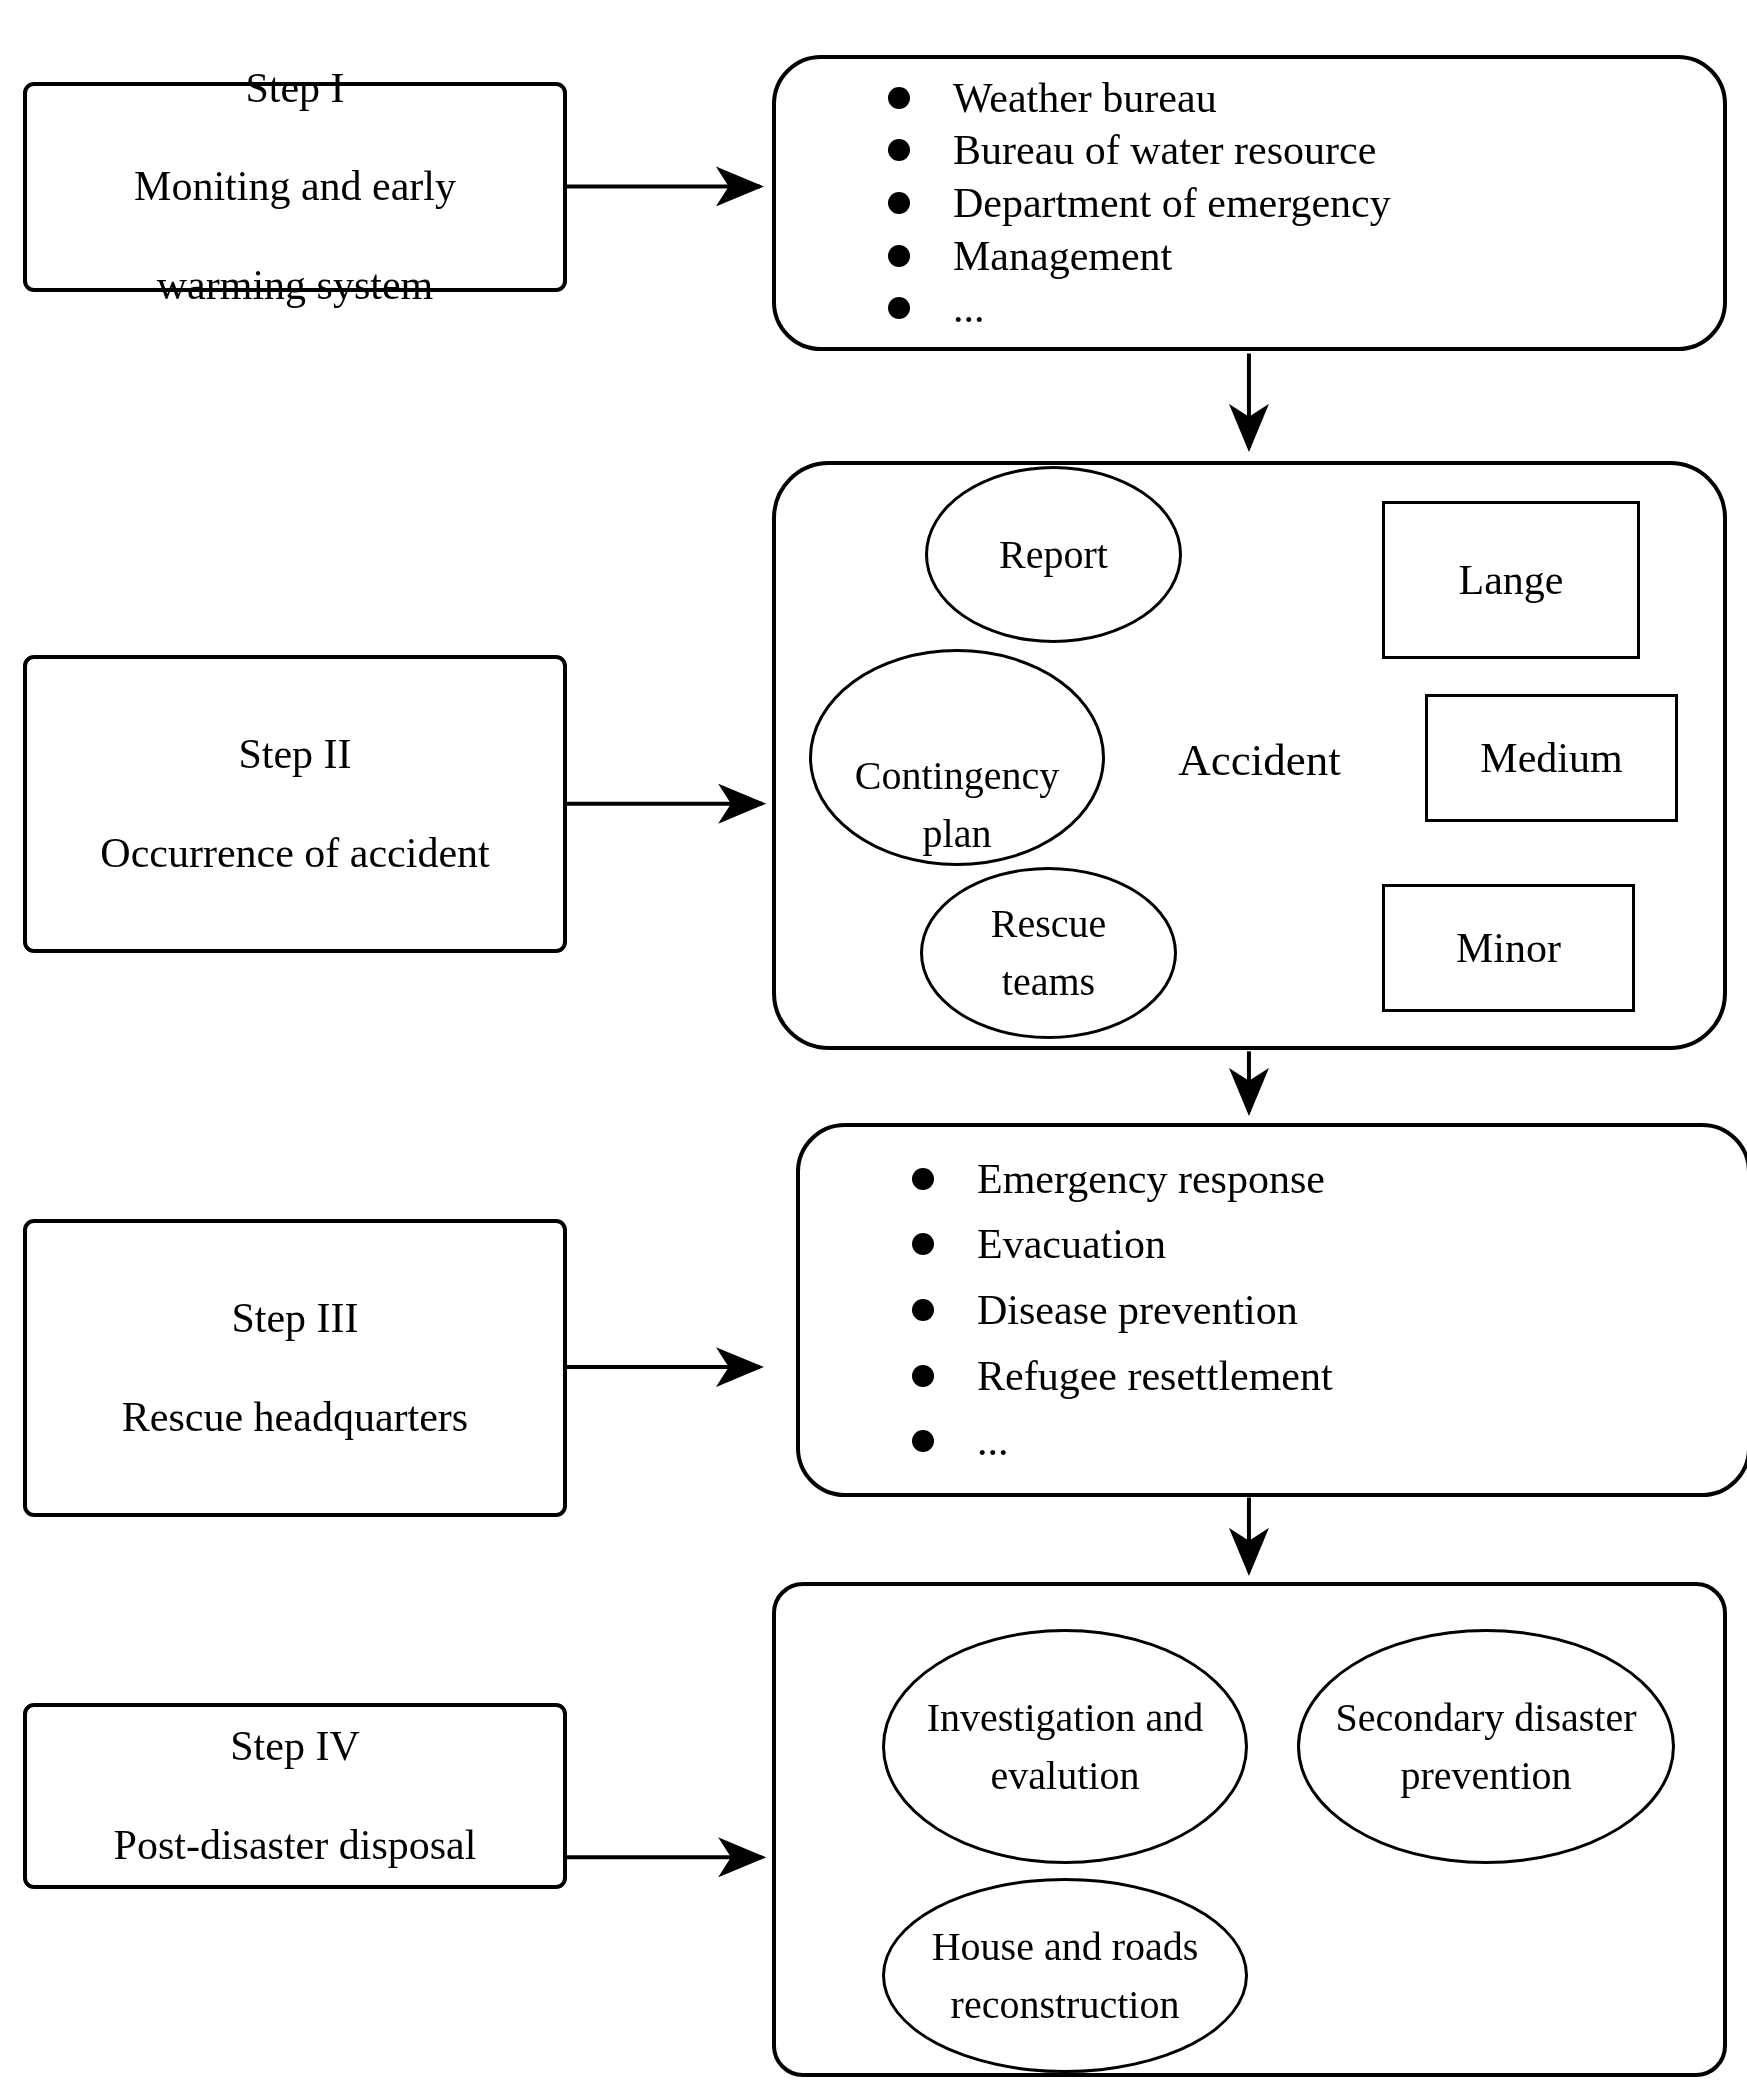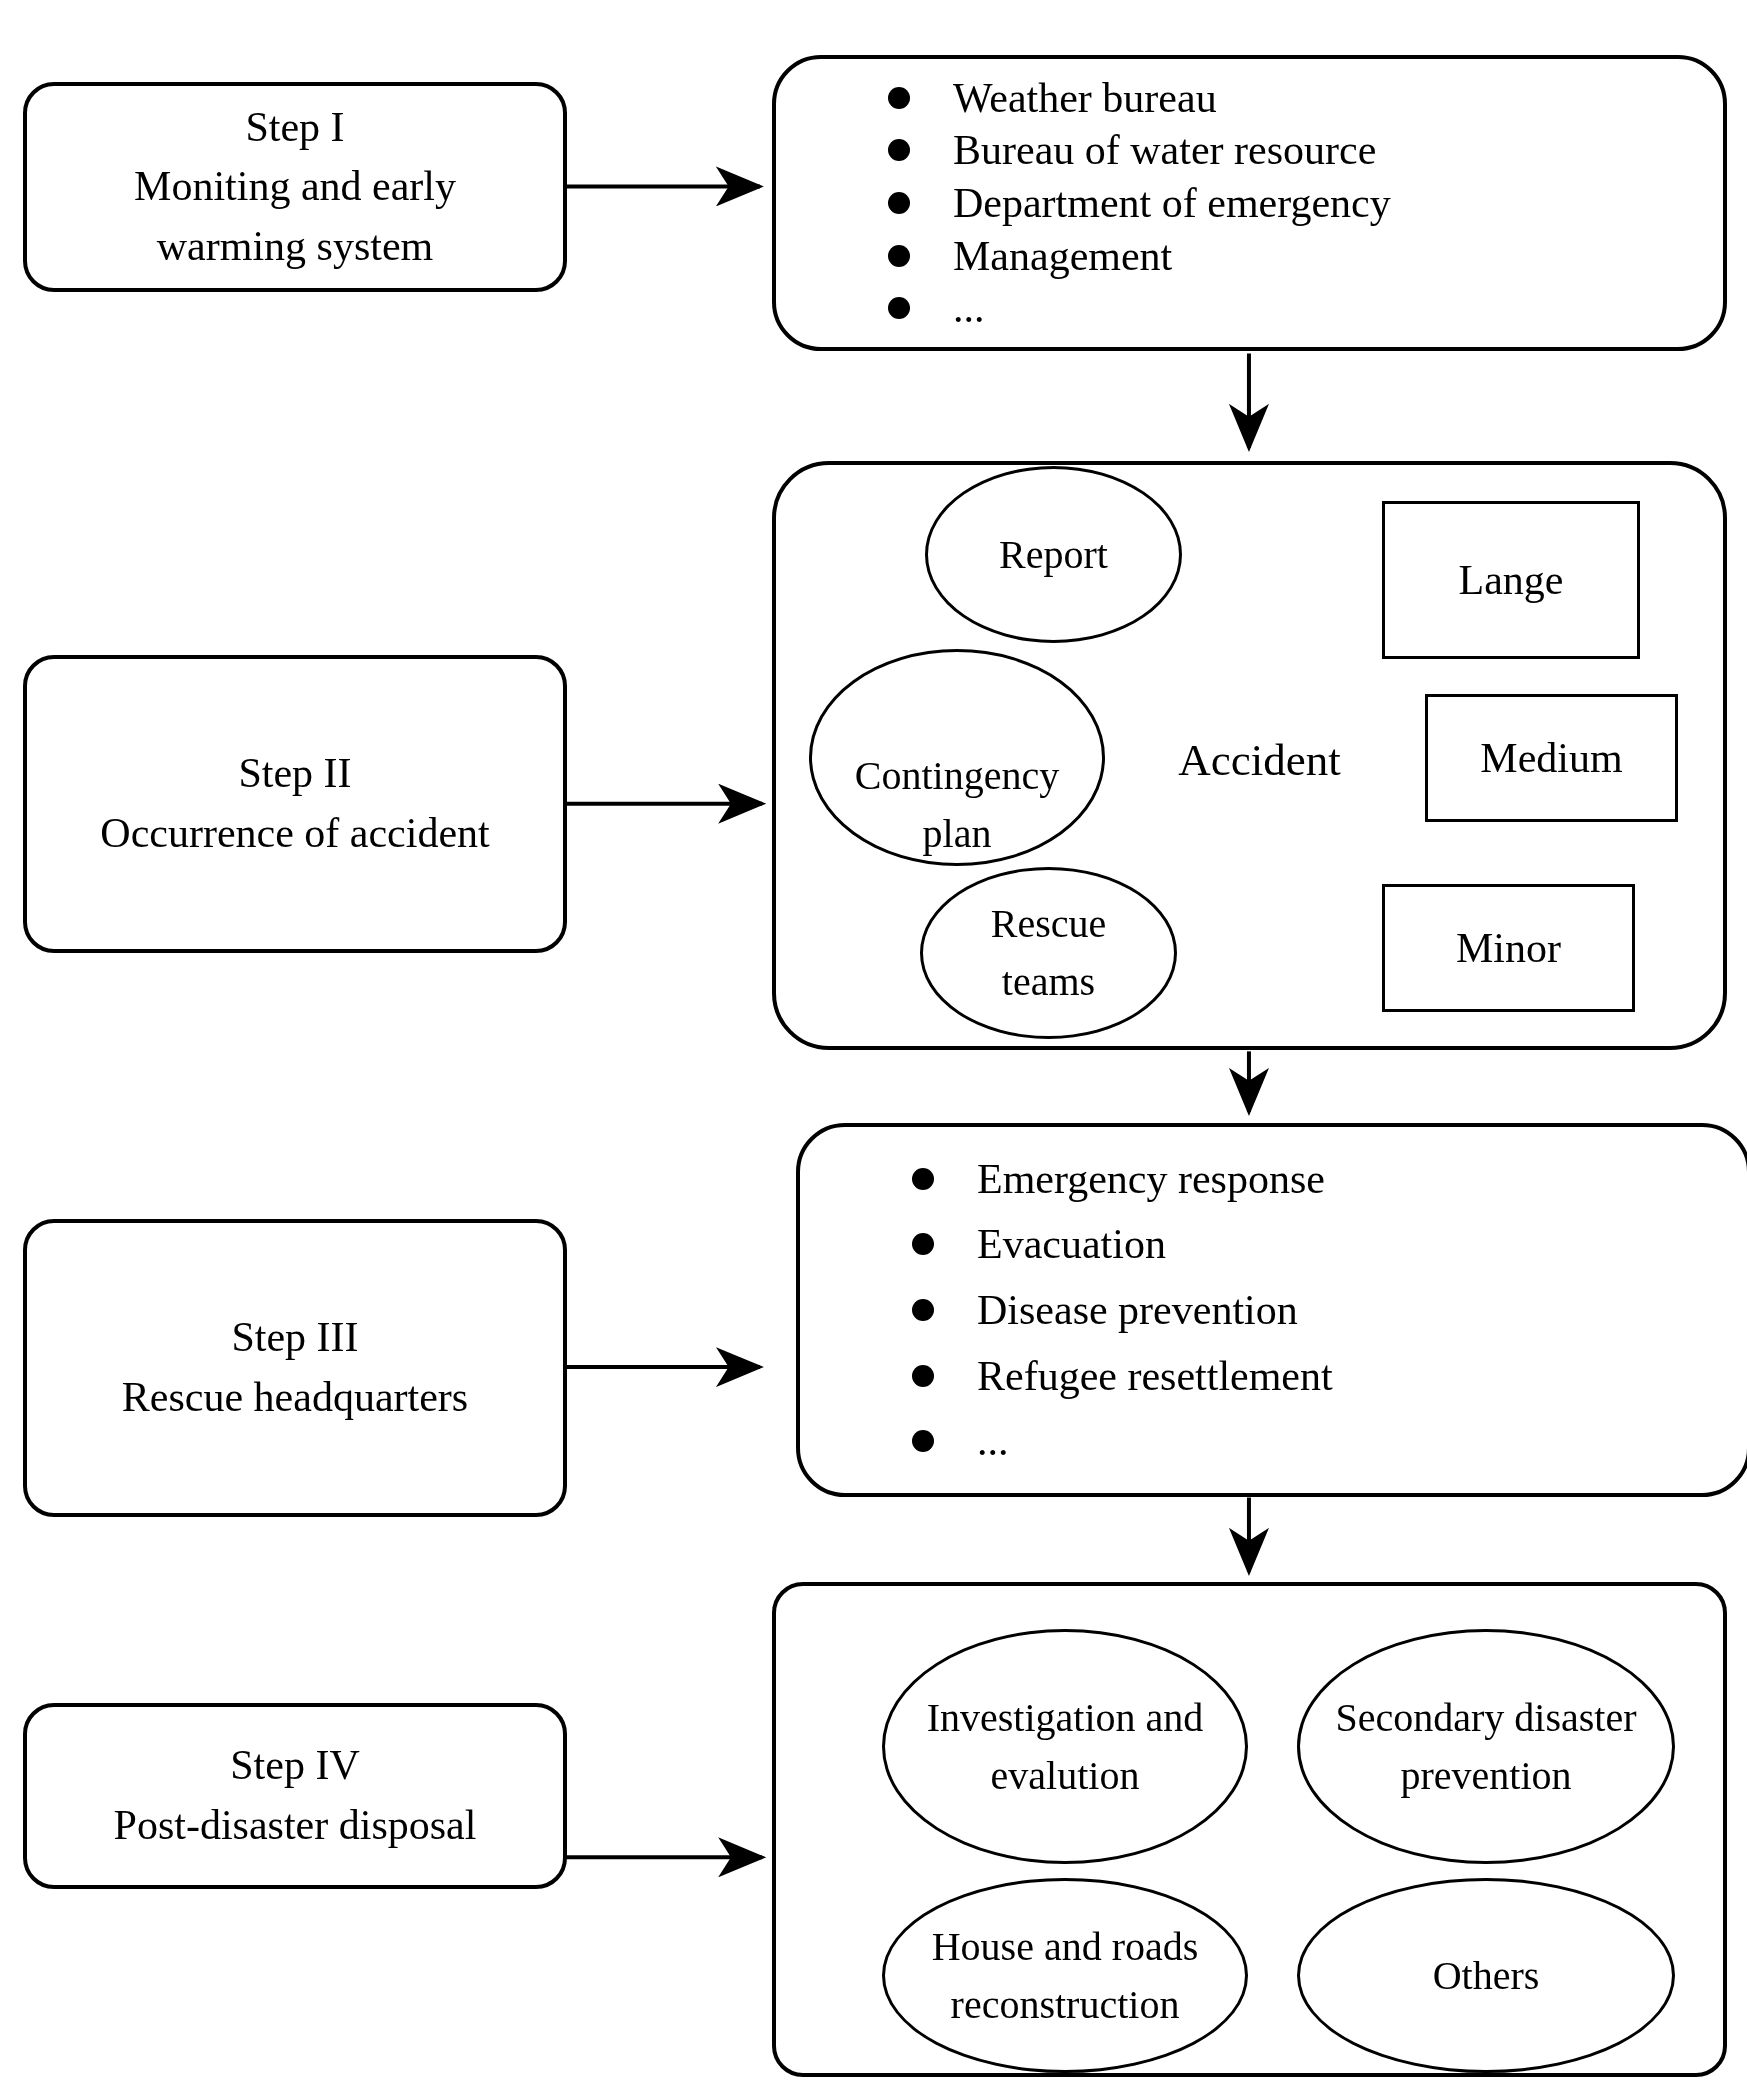--- a/index.html
+++ b/index.html
@@ -10,23 +10,23 @@
     font-family:"Liberation Serif", serif;
     color:#000;
     overflow:hidden;
   }
   .arrow-layer{position:absolute;left:0;top:0;width:1748px;height:2097px;pointer-events:none;}
 
   
   .step-box{
     position:absolute;left:23px;width:544px;
     box-sizing:border-box;
-    border:4px solid #000;border-radius:31px;background:#fff;
+    border:4px solid #000;border-radius:11px;background:#fff;
     display:flex;flex-direction:column;justify-content:center;align-items:center;
-    text-align:center;font-size:42px;line-height:1.42;
+    text-align:center;font-size:42px;line-height:1.42;gap:39px;
   }
   #step1{top:82px;height:210px;}
   #step2{top:655px;height:298px;}
   #step3{top:1219px;height:298px;}
   #step4{top:1703px;height:186px;}
 
   
   .panel{
     position:absolute;left:772px;width:955px;
     box-sizing:border-box;
@@ -208,19 +208,16 @@
   <div class="panel" id="panelD">
     <div class="ellipse" id="ellipse-investigation">
       <span>Investigation and evalution</span>
     </div>
     <div class="ellipse" id="ellipse-secondary">
       <span>Secondary disaster prevention</span>
     </div>
     <div class="ellipse" id="ellipse-house">
       <span>House and roads reconstruction</span>
     </div>
-    <div class="ellipse" id="ellipse-others">
-      <span>Others</span>
-    </div>
   </div>
 
 </div>
 
 
 </body></html>

